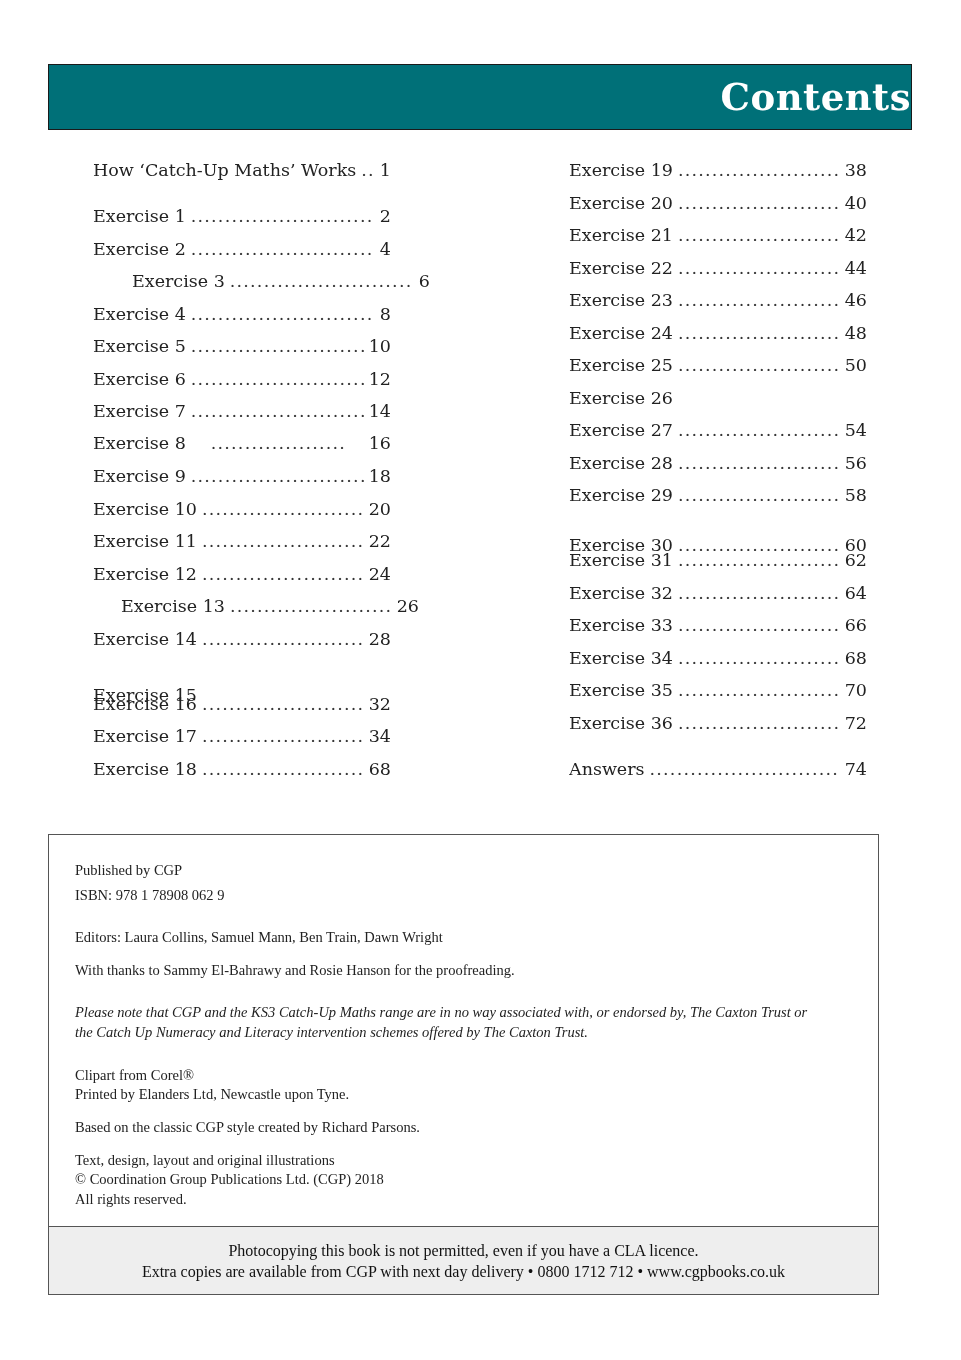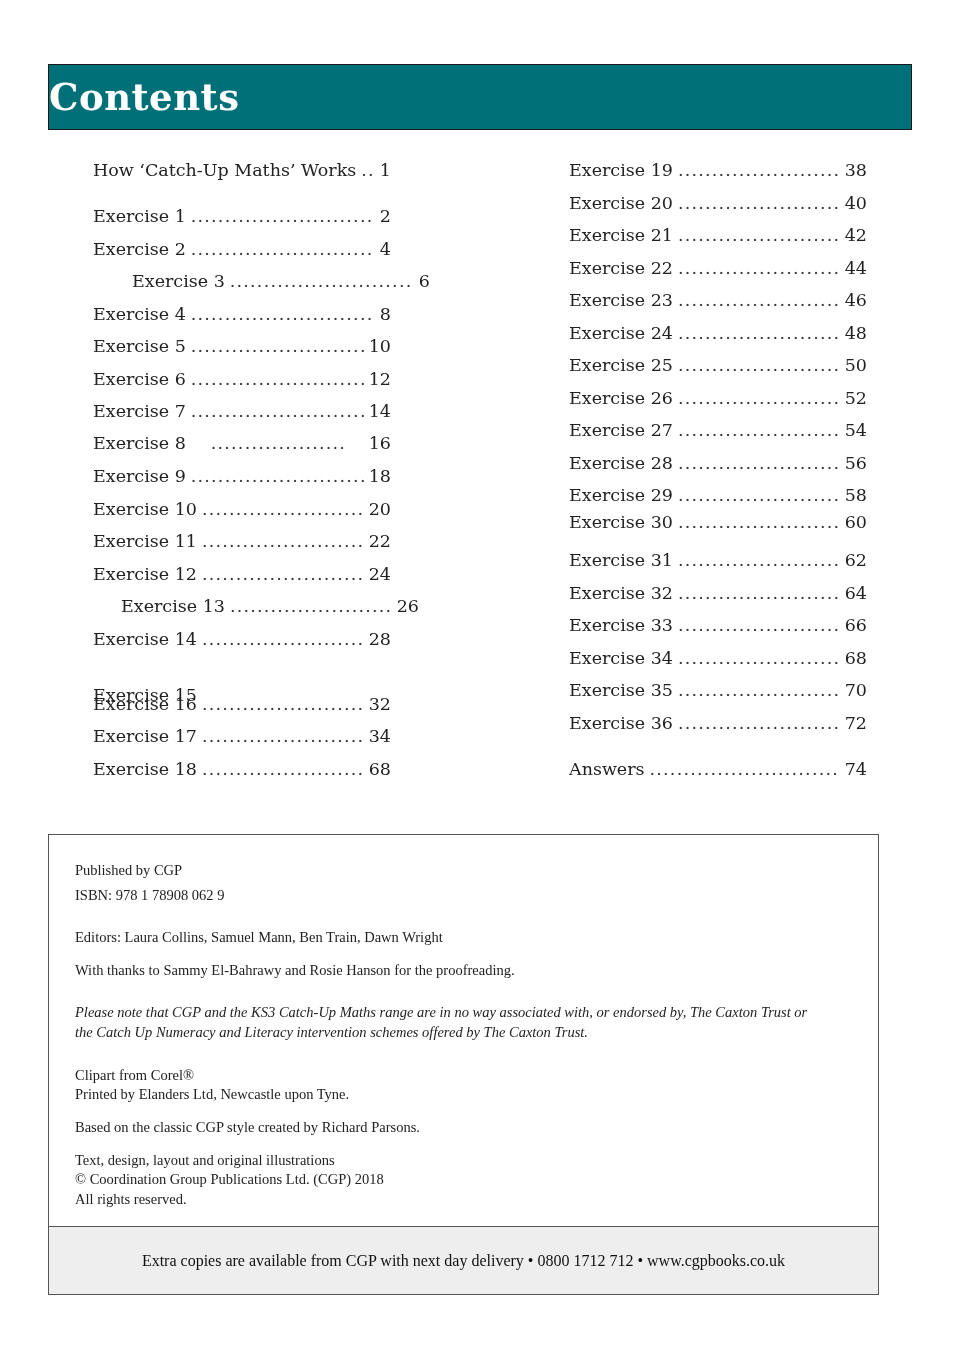--- a/index.html
+++ b/index.html
@@ -1,21 +1,21 @@
 <!DOCTYPE html>
 <html><head>
 <meta charset="utf-8">
 <style>
   html, body { margin: 0; padding: 0; background: #ffffff; }
   body { width: 961px; height: 1360px; position: relative; overflow: hidden; }
 
   .banner {
     position: absolute; left: 48px; top: 64px; width: 862px; height: 64px;
     background: #007078; border: 1.5px solid #1a1a1a;
-    display: flex; align-items: center; justify-content: flex-start;
+    display: flex; align-items: center; justify-content: flex-end;
   }
   .banner-title {
     font-family: "DejaVu Serif", serif; font-weight: bold; color: #ffffff;
     font-size: 37px; letter-spacing: 0.5px;
   }
 
   .toc { position: absolute; top: 160px; font-family: "DejaVu Serif", serif; color: #222; font-size: 17.5px; }
   .toc-left { left: 93px; width: 298px; }
   .toc-right { left: 569px; width: 298px; }
 
@@ -172,41 +172,41 @@
     <div class="toc-row" style="top: 162.5px;">
       <span class="toc-label">Exercise 24</span>
       <span class="toc-dots"></span>
       <span class="toc-page">48</span>
     </div>
     <div class="toc-row" style="top: 195px;">
       <span class="toc-label">Exercise 25</span>
       <span class="toc-dots"></span>
       <span class="toc-page">50</span>
     </div>
-    <div class="toc-row" style="top: 227.5px;">
+    <div class="toc-row" style="top: 227.5px; flex-direction: column;">
       <span class="toc-label">Exercise 26</span>
       <span class="toc-dots"></span>
       <span class="toc-page">52</span>
     </div>
     <div class="toc-row" style="top: 260px;">
       <span class="toc-label">Exercise 27</span>
       <span class="toc-dots"></span>
       <span class="toc-page">54</span>
     </div>
     <div class="toc-row" style="top: 292.5px;">
       <span class="toc-label">Exercise 28</span>
       <span class="toc-dots"></span>
       <span class="toc-page">56</span>
     </div>
     <div class="toc-row" style="top: 325px;">
       <span class="toc-label">Exercise 29</span>
       <span class="toc-dots"></span>
       <span class="toc-page">58</span>
     </div>
-    <div class="toc-row" style="top: 352px; text-align: right;">
+    <div class="toc-row" style="top: 375px; text-align: right;">
       <span class="toc-label">Exercise 30</span>
       <span class="toc-dots"></span>
       <span class="toc-page">60</span>
     </div>
     <div class="toc-row" style="top: 390px;">
       <span class="toc-label">Exercise 31</span>
       <span class="toc-dots"></span>
       <span class="toc-page">62</span>
     </div>
     <div class="toc-row" style="top: 422.5px;">
@@ -249,15 +249,16 @@
   <div class="info-text info-italic" style="top:168px">Please note that CGP and the KS3 Catch-Up Maths range are in no way associated with, or endorsed by, The Caxton Trust or</div>
   <div class="info-text info-italic" style="top:188px">the Catch Up Numeracy and Literacy intervention schemes offered by The Caxton Trust.</div>
   <div class="info-text" style="top:231px">Clipart from Corel®</div>
   <div class="info-text" style="top:250px">Printed by Elanders Ltd, Newcastle upon Tyne.</div>
   <div class="info-text" style="top:283px">Based on the classic CGP style created by Richard Parsons.</div>
   <div class="info-text" style="top:316px">Text, design, layout and original illustrations</div>
   <div class="info-text" style="top:335px">© Coordination Group Publications Ltd. (CGP) 2018</div>
   <div class="info-text" style="top:355px">All rights reserved.</div>
 
   <div class="footer-band">
+    <div>Photocopying this book is not permitted, even if you have a CLA licence.</div>
     <div>Extra copies are available from CGP with next day delivery • 0800 1712 712 • www.cgpbooks.co.uk</div>
   </div>
 </div>
 
 </body></html>

